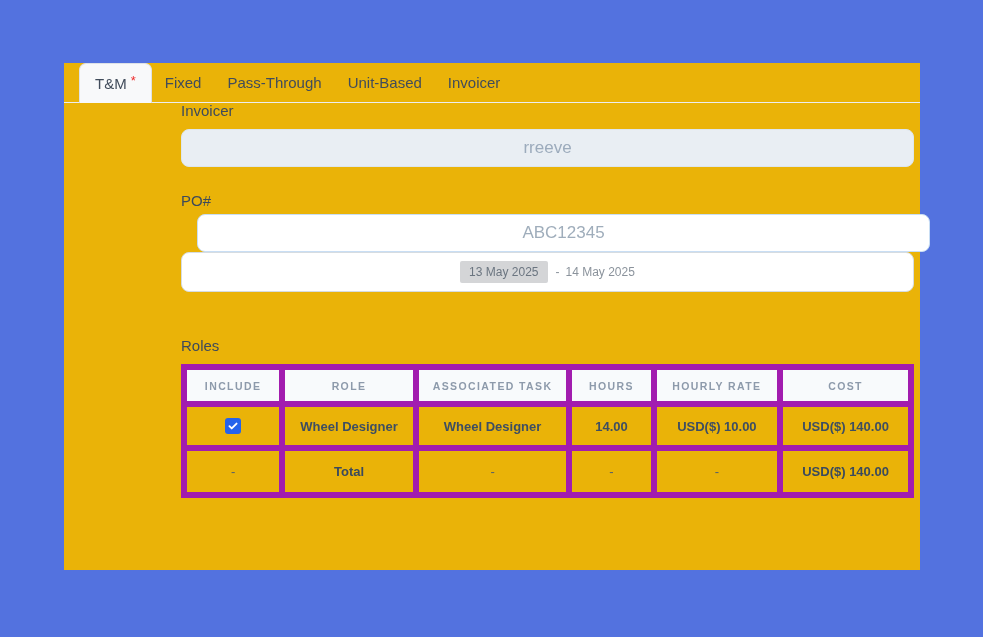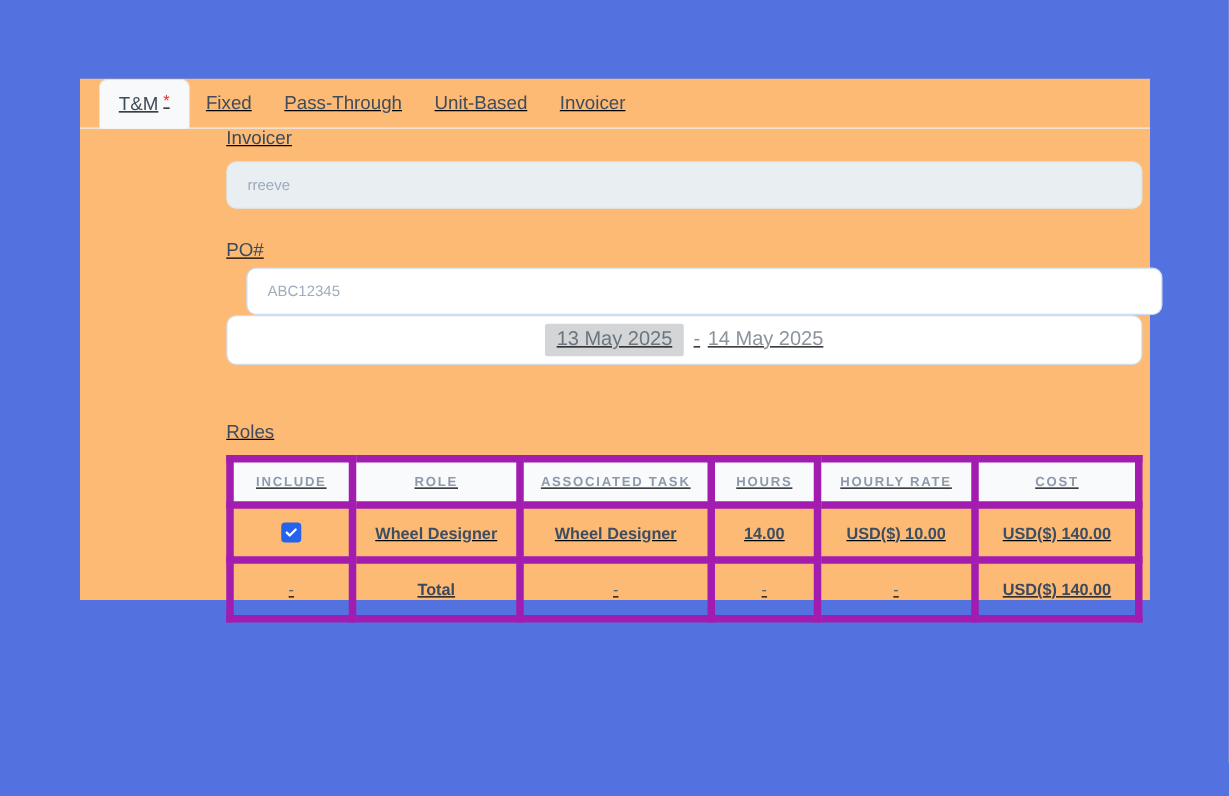--- a/index.html
+++ b/index.html
@@ -6,23 +6,22 @@
   html, body { width: 983px; height: 637px; }
   body {
     background: #5372df;
     position: relative;
     overflow: hidden;
     font-family: "Liberation Sans", sans-serif;
   }
   .panel {
     position: absolute;
     left: 64px; top: 63px;
-    width: 856px; height: 417px;
-    background: #fdba74;
-    text-decoration: underline;
+    width: 856px; height: 507px;
+    background: #eab308;
   }
   
   .tabbar {
     height: 40px;
     display: flex;
     align-items: stretch;
     padding-left: 15px;
     border-bottom: 1px solid #eceef0;
   }
   .tab {
@@ -56,24 +55,25 @@
     line-height: 15px;
   }
   .lbl-invoicer { margin-bottom: 11px; }
   .lbl-po       { margin-top: 26px; margin-bottom: 6px; }
   .lbl-time     { margin-top: 25px; margin-bottom: 11px; }
   .lbl-roles    { margin-top: 46px; margin-bottom: 11px; }
   .text-input {
     width: 100%;
     height: 38px;
     border-radius: 8px;
-    font-size: 12px;
+    font-size: 17px;
     padding: 0 16px;
     font-family: "Liberation Sans", sans-serif;
     outline: none;
+    text-align: center;
   }
   .input-disabled {
     background: #e9eef3;
     border: 1px solid #dde6ed;
     color: #9cabbc;
   }
   .input-po {
     background: #ffffff;
     border: 1px solid #c9def4;
     color: #9fadbb;
@@ -81,21 +81,21 @@
   }
   .daterange {
     width: 100%;
     height: 40px;
     border: 1px solid #d6dce1;
     border-radius: 8px;
     background: #ffffff;
     display: flex;
     align-items: center;
     justify-content: center;
-    font-size: 16px;
+    font-size: 12px;
     color: #8b939c;
     cursor: pointer;
   }
   .date-start {
     background: #d4d5d7;
     color: #6b7580;
     padding: 4px 9px;
     border-radius: 2px;
   }
   .date-sep { margin: 0 6px 0 8px; }

